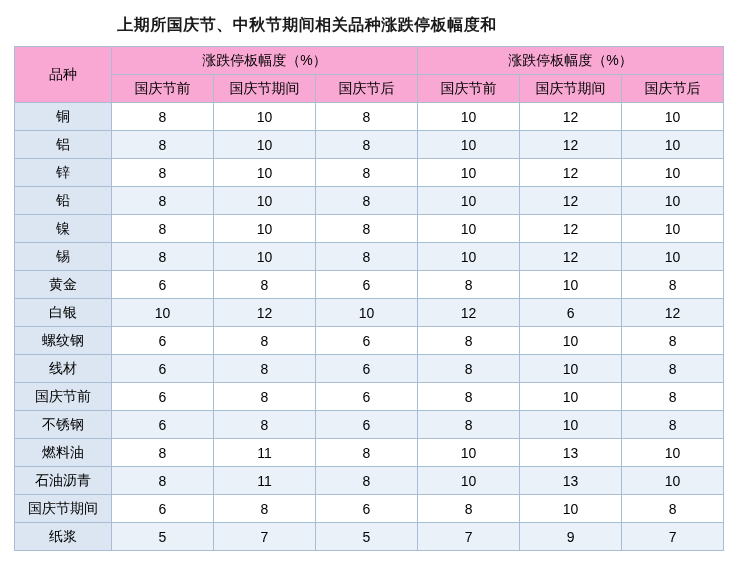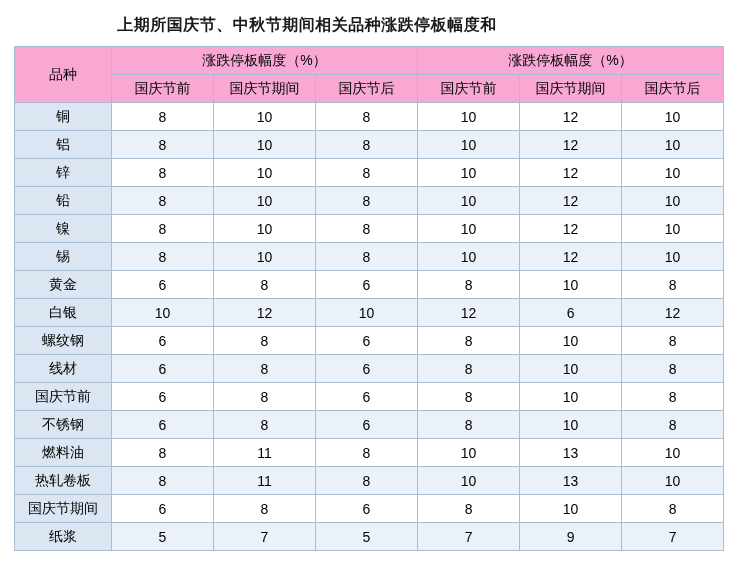--- a/index.html
+++ b/index.html
@@ -243,21 +243,21 @@
           <td class="rowlabel">燃料油</td>
           <td class="val">8</td>
           <td class="val">11</td>
           <td class="val">8</td>
           <td class="val">10</td>
           <td class="val">13</td>
           <td class="val">10</td>
         </tr>
 
         <tr class="alt">
-          <td class="rowlabel">热轧卷板</td>
+          <td class="rowlabel">石油沥青</td>
           <td class="val">8</td>
           <td class="val">11</td>
           <td class="val">8</td>
           <td class="val">10</td>
           <td class="val">13</td>
           <td class="val">10</td>
         </tr>
 
         <tr class="norm">
           <td class="rowlabel">国庆节期间</td>

